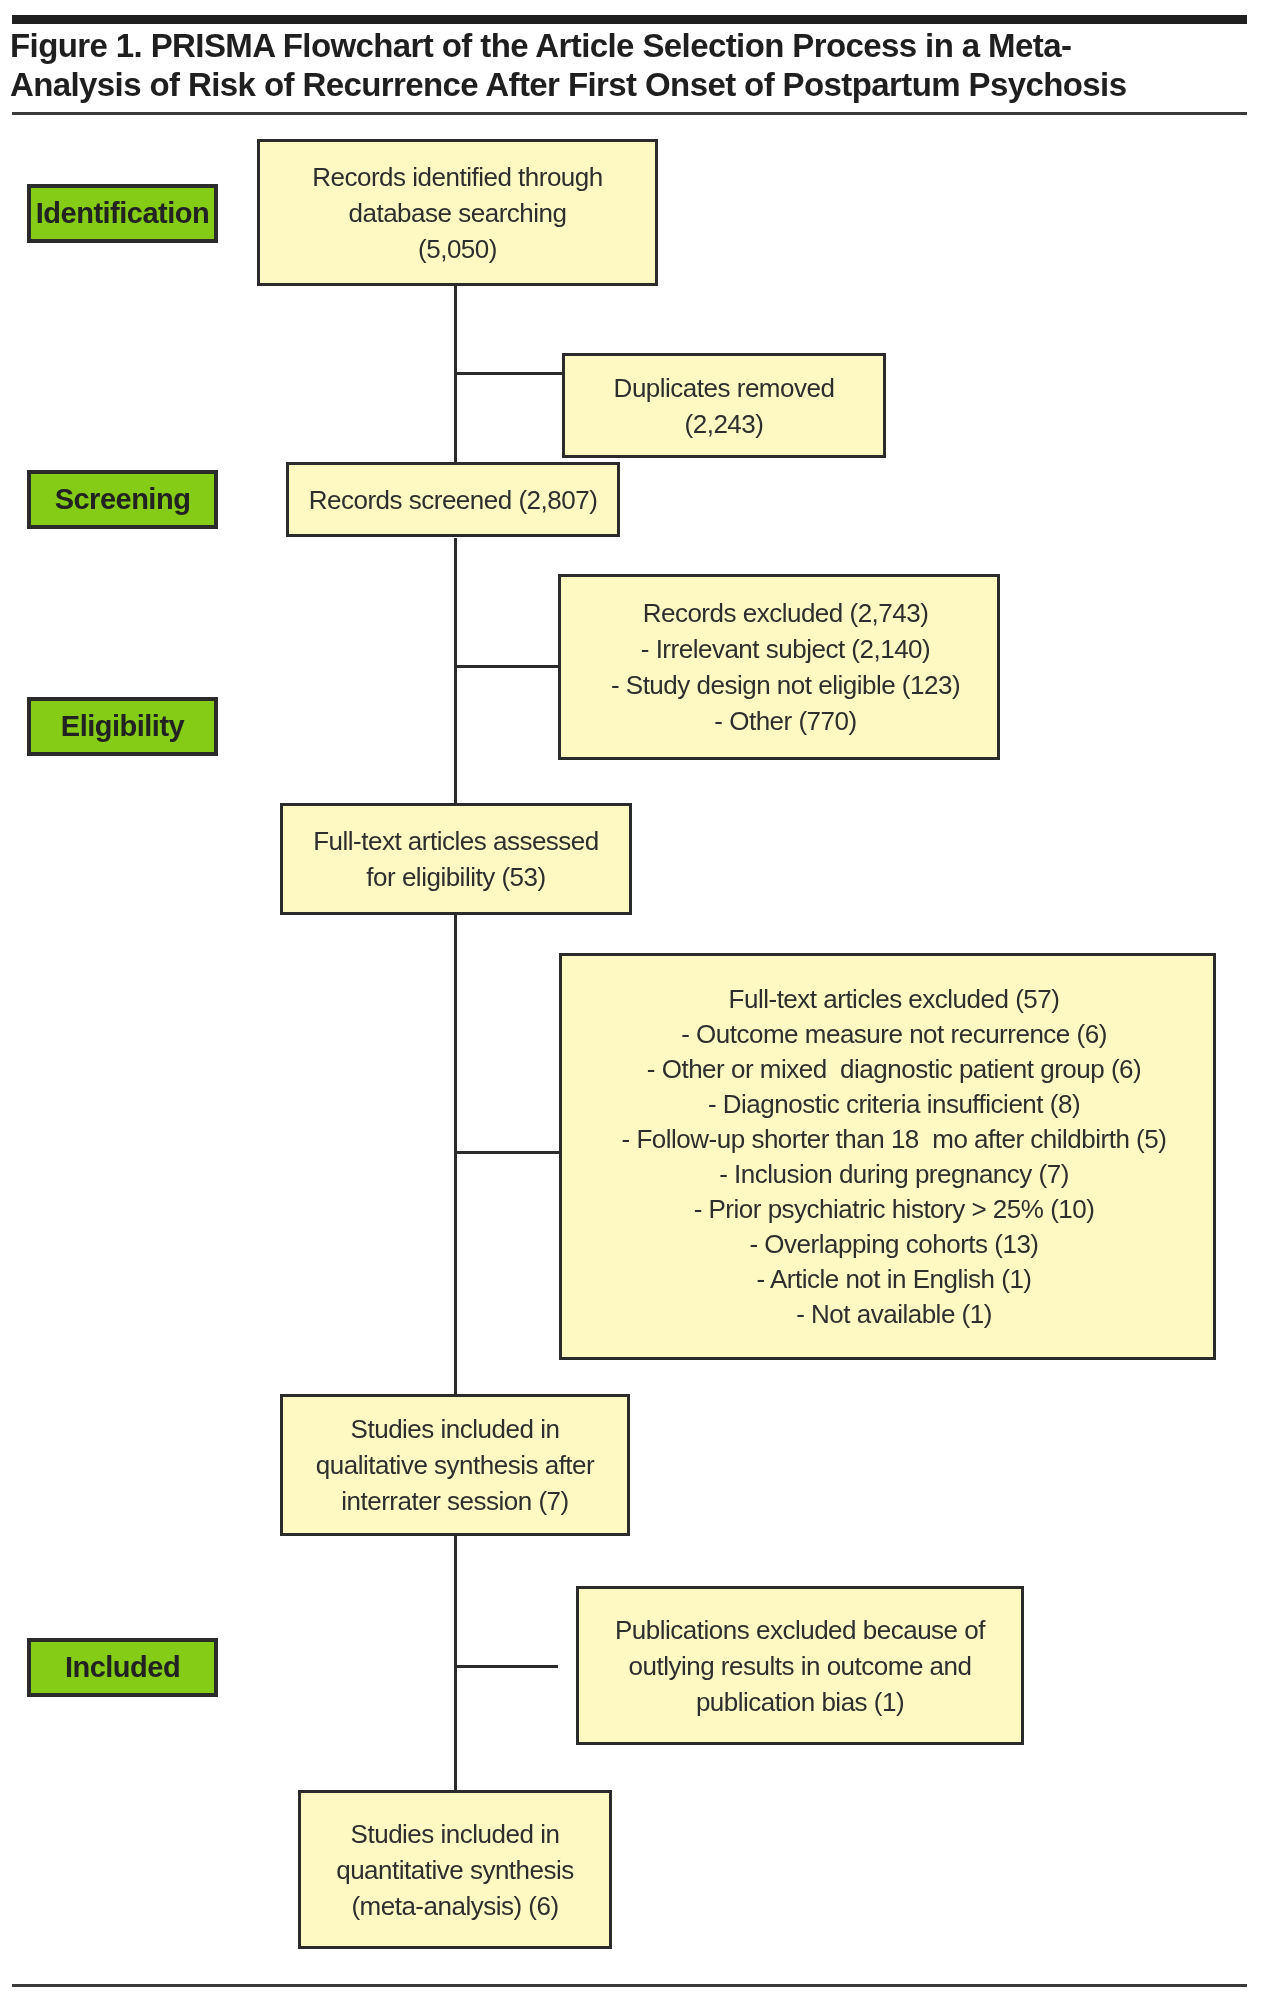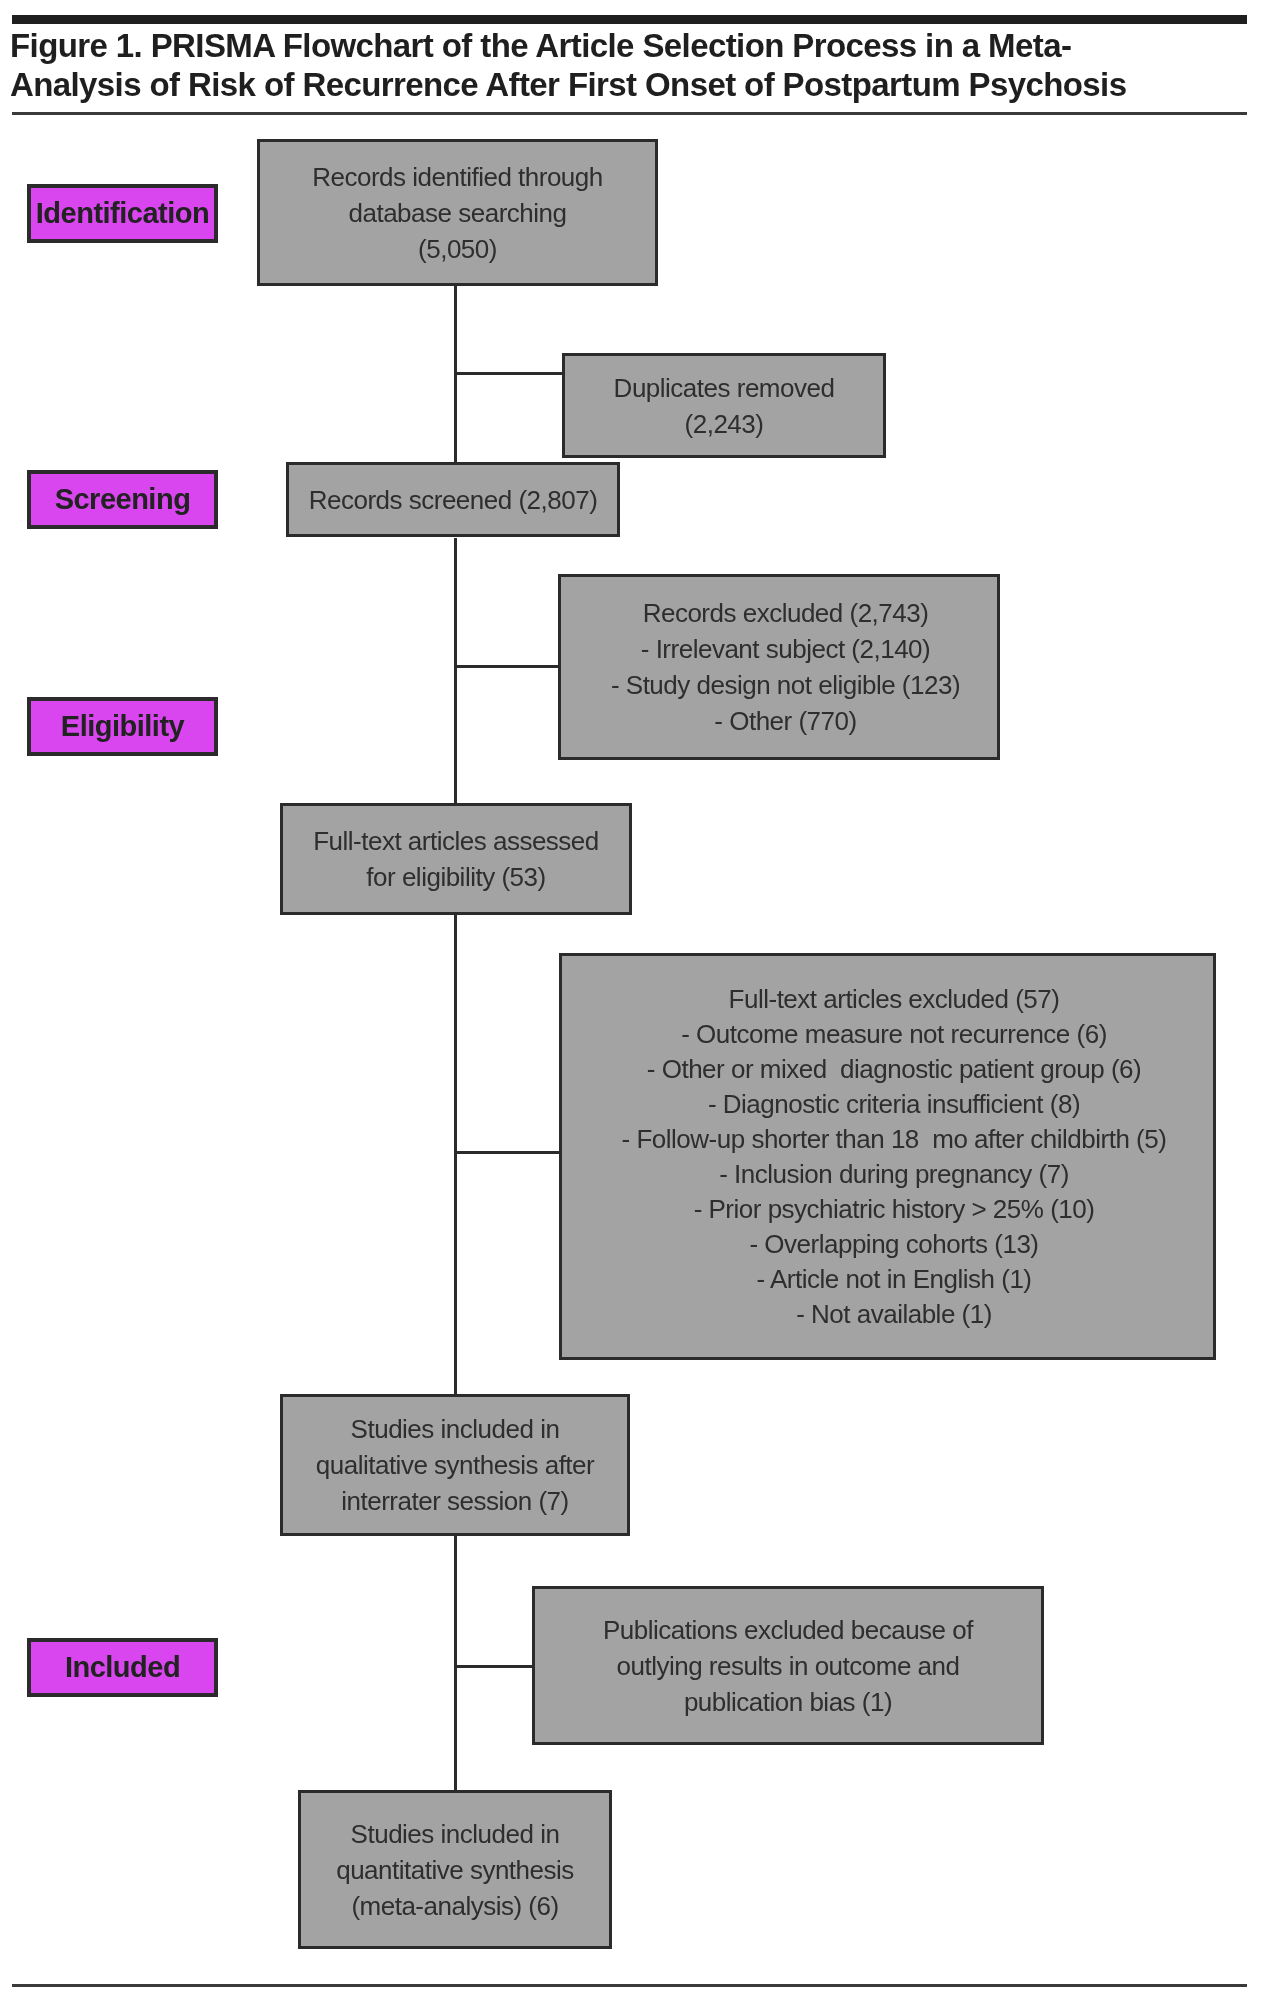--- a/index.html
+++ b/index.html
@@ -34,31 +34,31 @@
     background: #3a3a3a;
   }
   .bottom-rule {
     left: 12px; top: 1984px; width: 1235px; height: 3px;
     background: #3a3a3a;
   }
 
   
   .stage-label {
     left: 27px; width: 191px; height: 59px;
-    background: #d946ef;
+    background: #84cc16;
     border: 4px solid #2b2b2b;
     box-sizing: border-box;
     display: flex; align-items: center; justify-content: center;
     font-size: 29px; font-weight: bold; letter-spacing: -0.5px;
     color: #222222;
   }
 
   
   .fbox {
-    background: #a3a3a3;
+    background: #fef9c3;
     border: 3px solid #2b2b2b;
     box-sizing: border-box;
     display: flex; flex-direction: column;
     align-items: center; justify-content: center;
     text-align: center;
   }
   .fbox .line {
     font-size: 26px; line-height: 36px; letter-spacing: -0.5px;
     color: #2e2e2e;
     white-space: pre;
@@ -145,21 +145,21 @@
       <div class="line">- Other or mixed  diagnostic patient group (6)</div>
       <div class="line">- Diagnostic criteria insufficient (8)</div>
       <div class="line">- Follow-up shorter than 18  mo after childbirth (5)</div>
       <div class="line">- Inclusion during pregnancy (7)</div>
       <div class="line">- Prior psychiatric history &gt; 25% (10)</div>
       <div class="line">- Overlapping cohorts (13)</div>
       <div class="line">- Article not in English (1)</div>
       <div class="line">- Not available (1)</div>
     </div>
 
-  <div class="abs fbox" style="left:532px; top:1586px; width:512px; height:159px;">
+  <div class="abs fbox" style="left:576px; top:1586px; width:448px; height:159px;">
       <div class="line">Publications excluded because of</div>
       <div class="line">outlying results in outcome and</div>
       <div class="line">publication bias (1)</div>
     </div>
 
   <div class="abs bottom-rule"></div>
 
 </div>
 
 </body></html>

